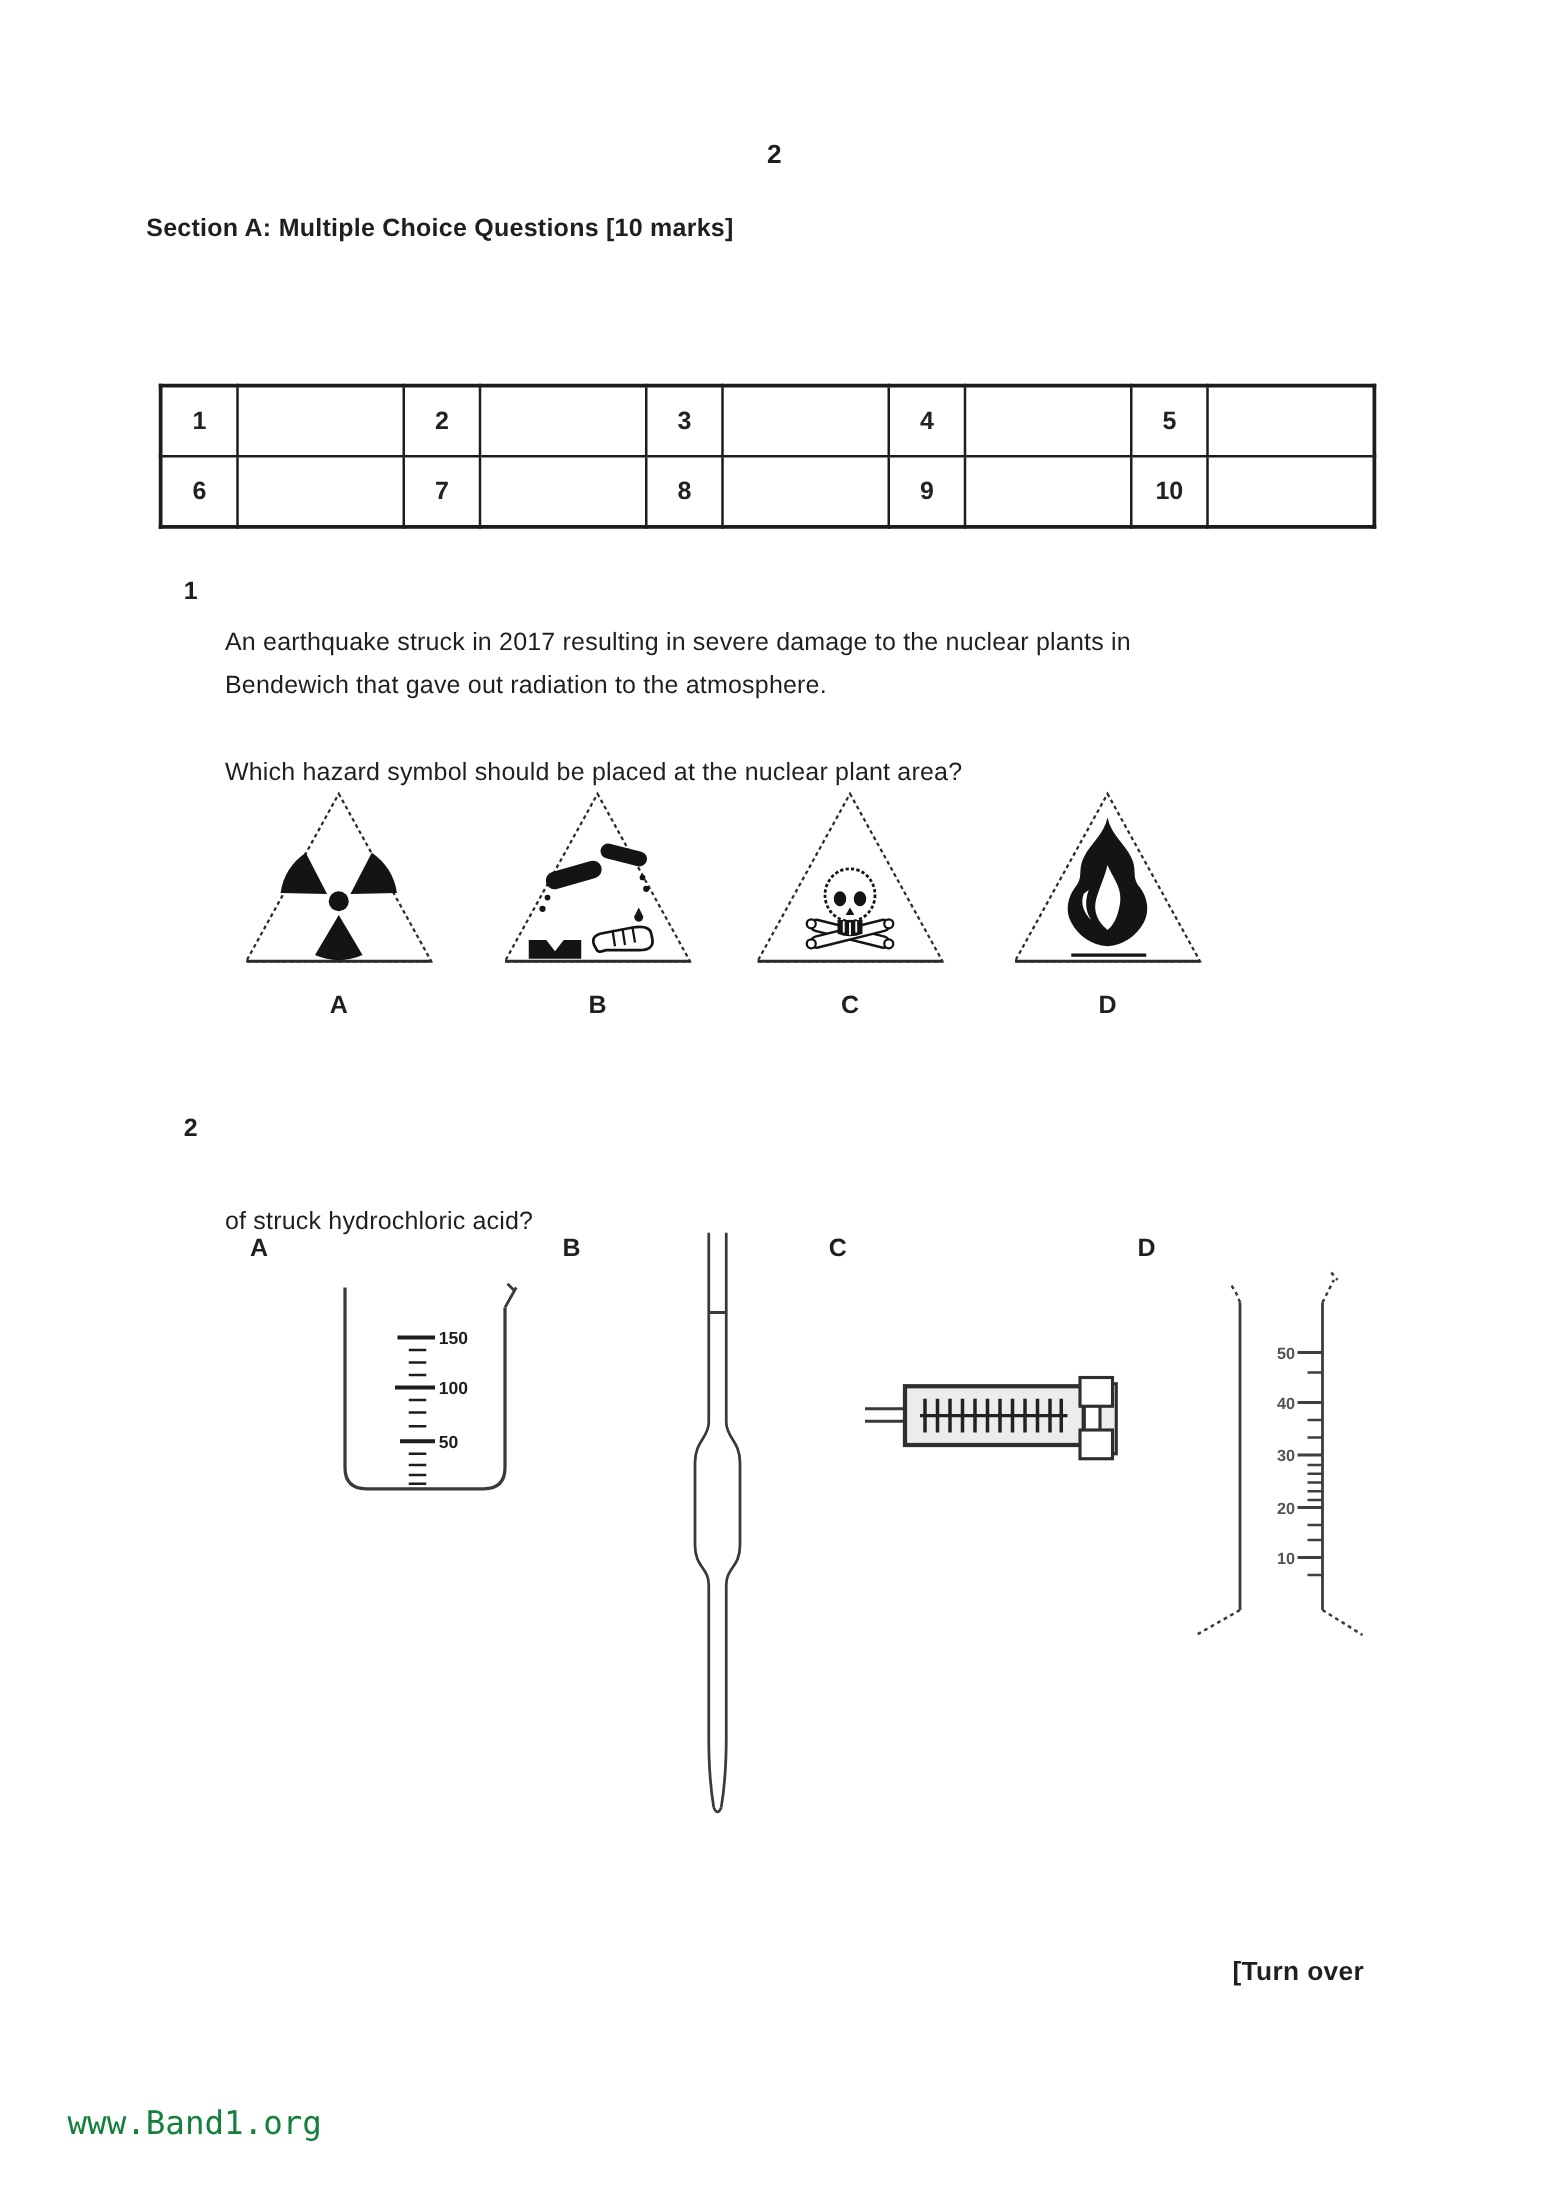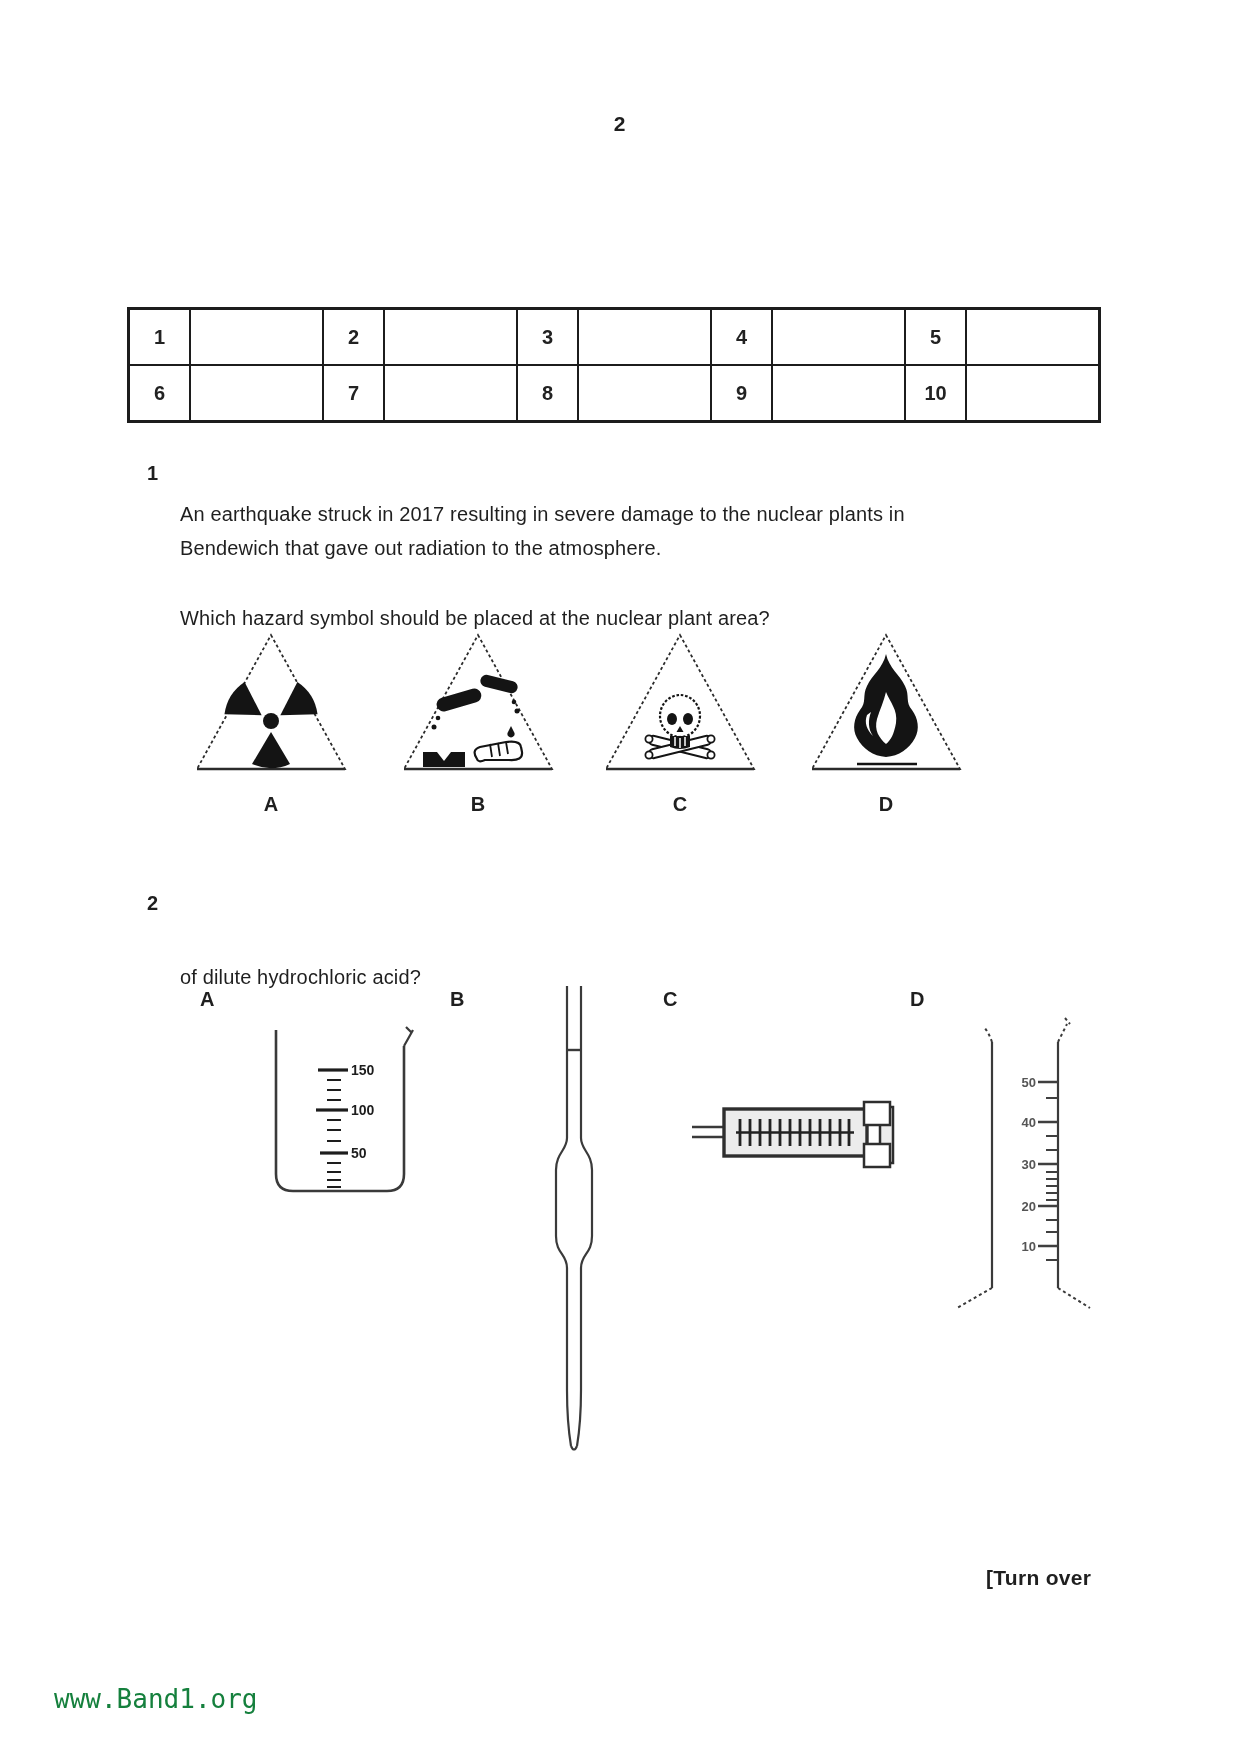--- a/index.html
+++ b/index.html
@@ -27,20 +27,21 @@
   .cyl-label{font-size:13px;font-weight:bold;fill:#555;}
   sup{font-size:13px;}
 </style>
 </head>
 <body>
 
 <div class="page">
 
   <div class="abs pagenum">2</div>
 
+  <div class="abs sec-title">Section A: Multiple Choice Questions [10 marks]</div>
 
   <table class="grid">
     <tbody>
         <tr>
       <td class="num">1</td>
       <td class="ans"></td>
       <td class="num">2</td>
       <td class="ans"></td>
       <td class="num">3</td>
       <td class="ans"></td>
@@ -135,21 +136,21 @@
       </g>
     </svg>
   </div>
 
   <div class="abs optlabel" style="left:186px;top:793px;">A</div>
   <div class="abs optlabel" style="left:393px;top:793px;">B</div>
   <div class="abs optlabel" style="left:595px;top:793px;">C</div>
   <div class="abs optlabel" style="left:801px;top:793px;">D</div>
 
   <div class="abs qnum" style="left:147px;top:892px;">2</div>
-  <div class="abs qtext" style="left:180px;top:925px;">of dilute hydrochloric acid?</div>
+  <div class="abs qtext" style="left:180px;top:925px;">of struck hydrochloric acid?</div>
 
   <div class="abs applabel" style="left:200px;top:988px;">A</div>
   <div class="abs applabel" style="left:450px;top:988px;">B</div>
   <div class="abs applabel" style="left:663px;top:988px;">C</div>
   <div class="abs applabel" style="left:910px;top:988px;">D</div>
 
   <div class="abs" style="left:269px;top:1016px;">
     <svg width="148" height="190" viewBox="0 0 148 190">
       <path d="M7,14 V158 Q7,175 24,175 H118 Q135,175 135,158 V30" fill="none" stroke="#3a3a3a" stroke-width="2.6"></path>
       <path d="M135,30 L144,14 M137,11 L143,17" fill="none" stroke="#3a3a3a" stroke-width="2.2"></path>

